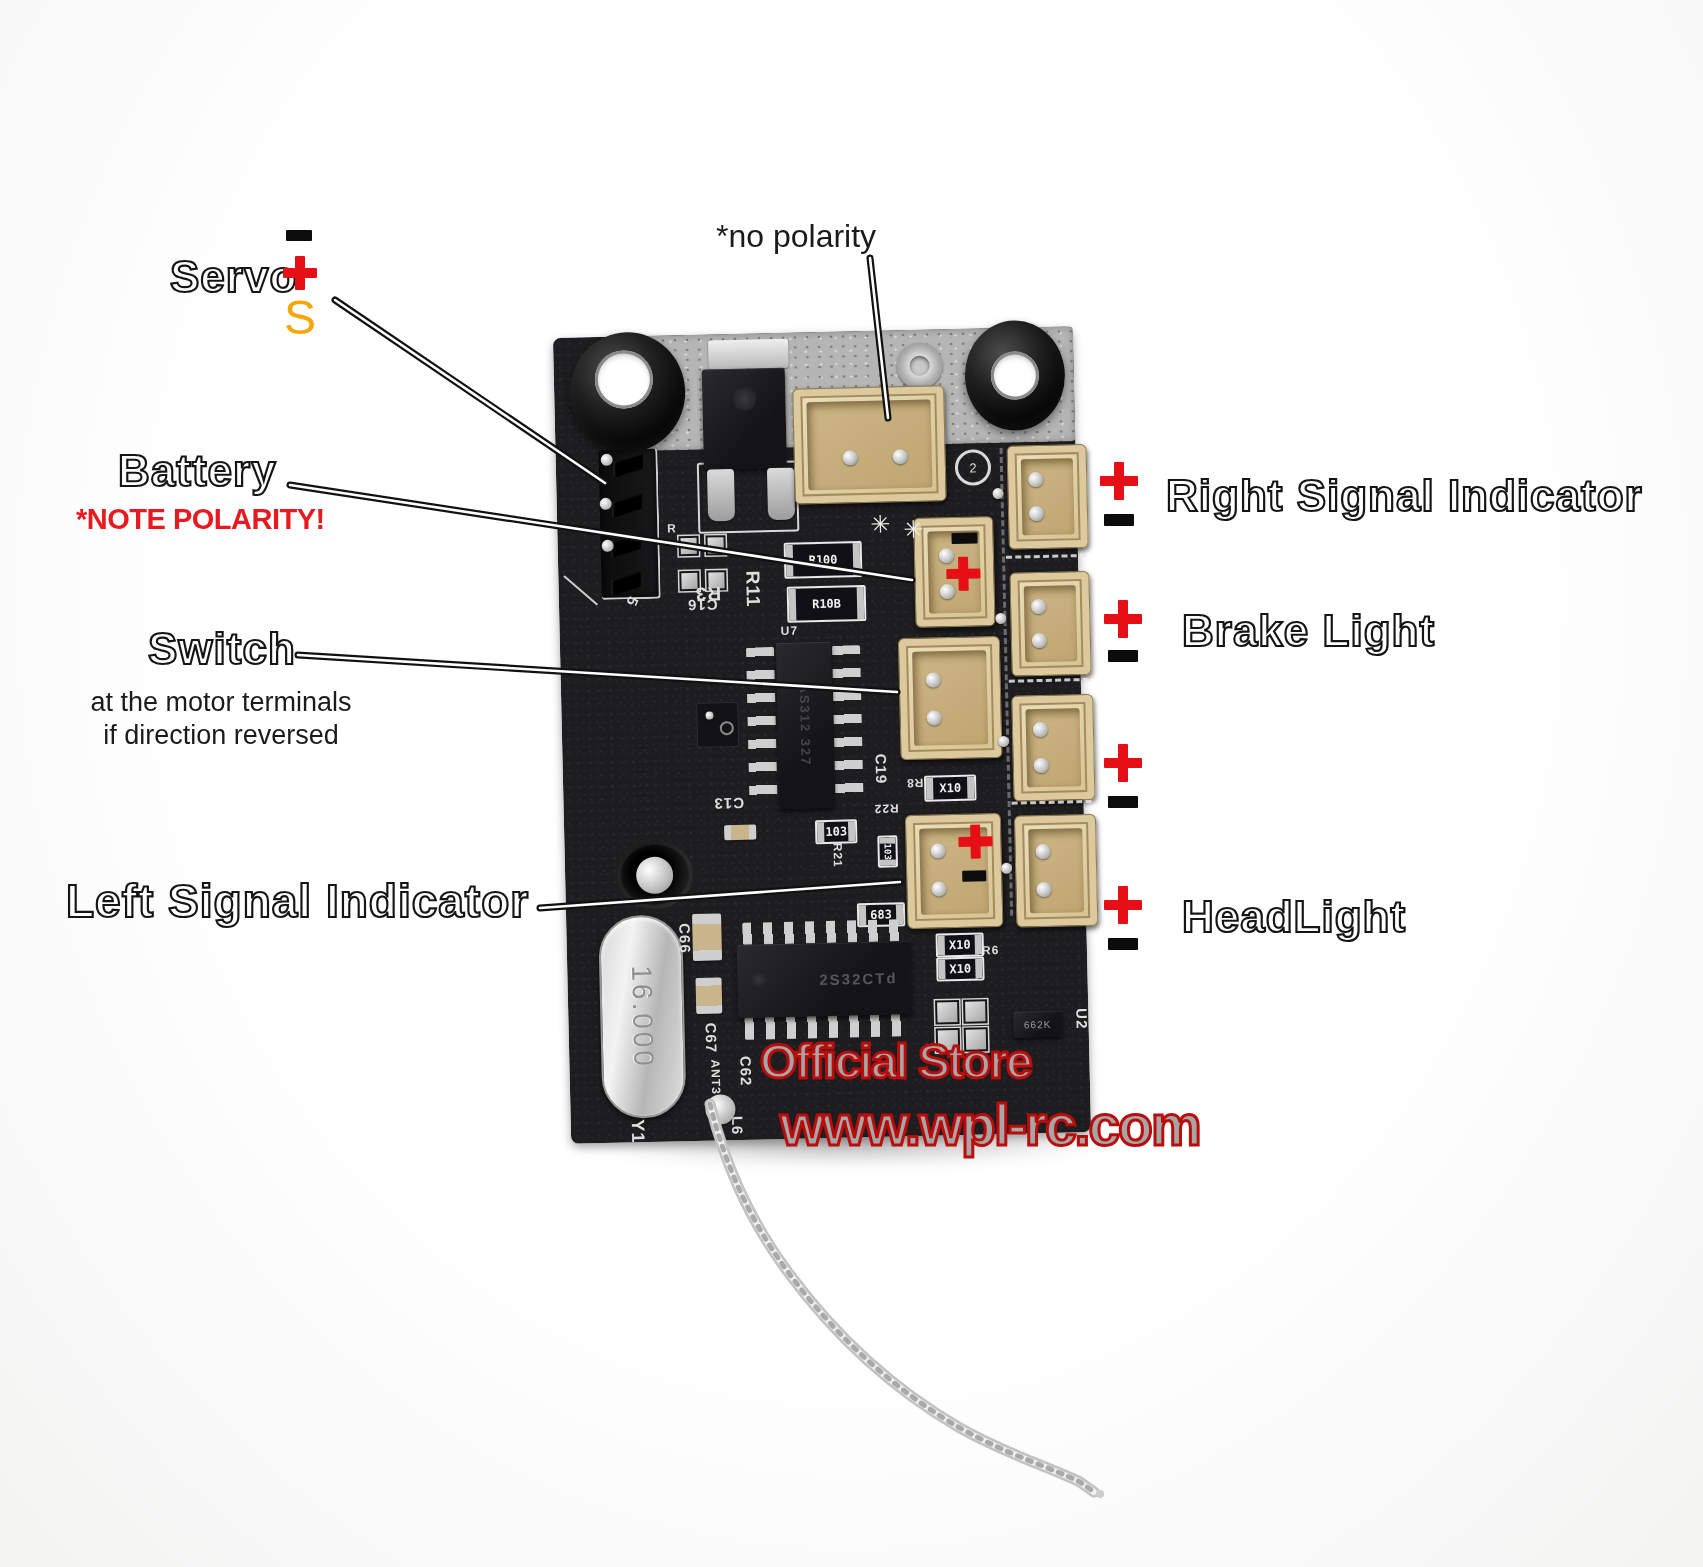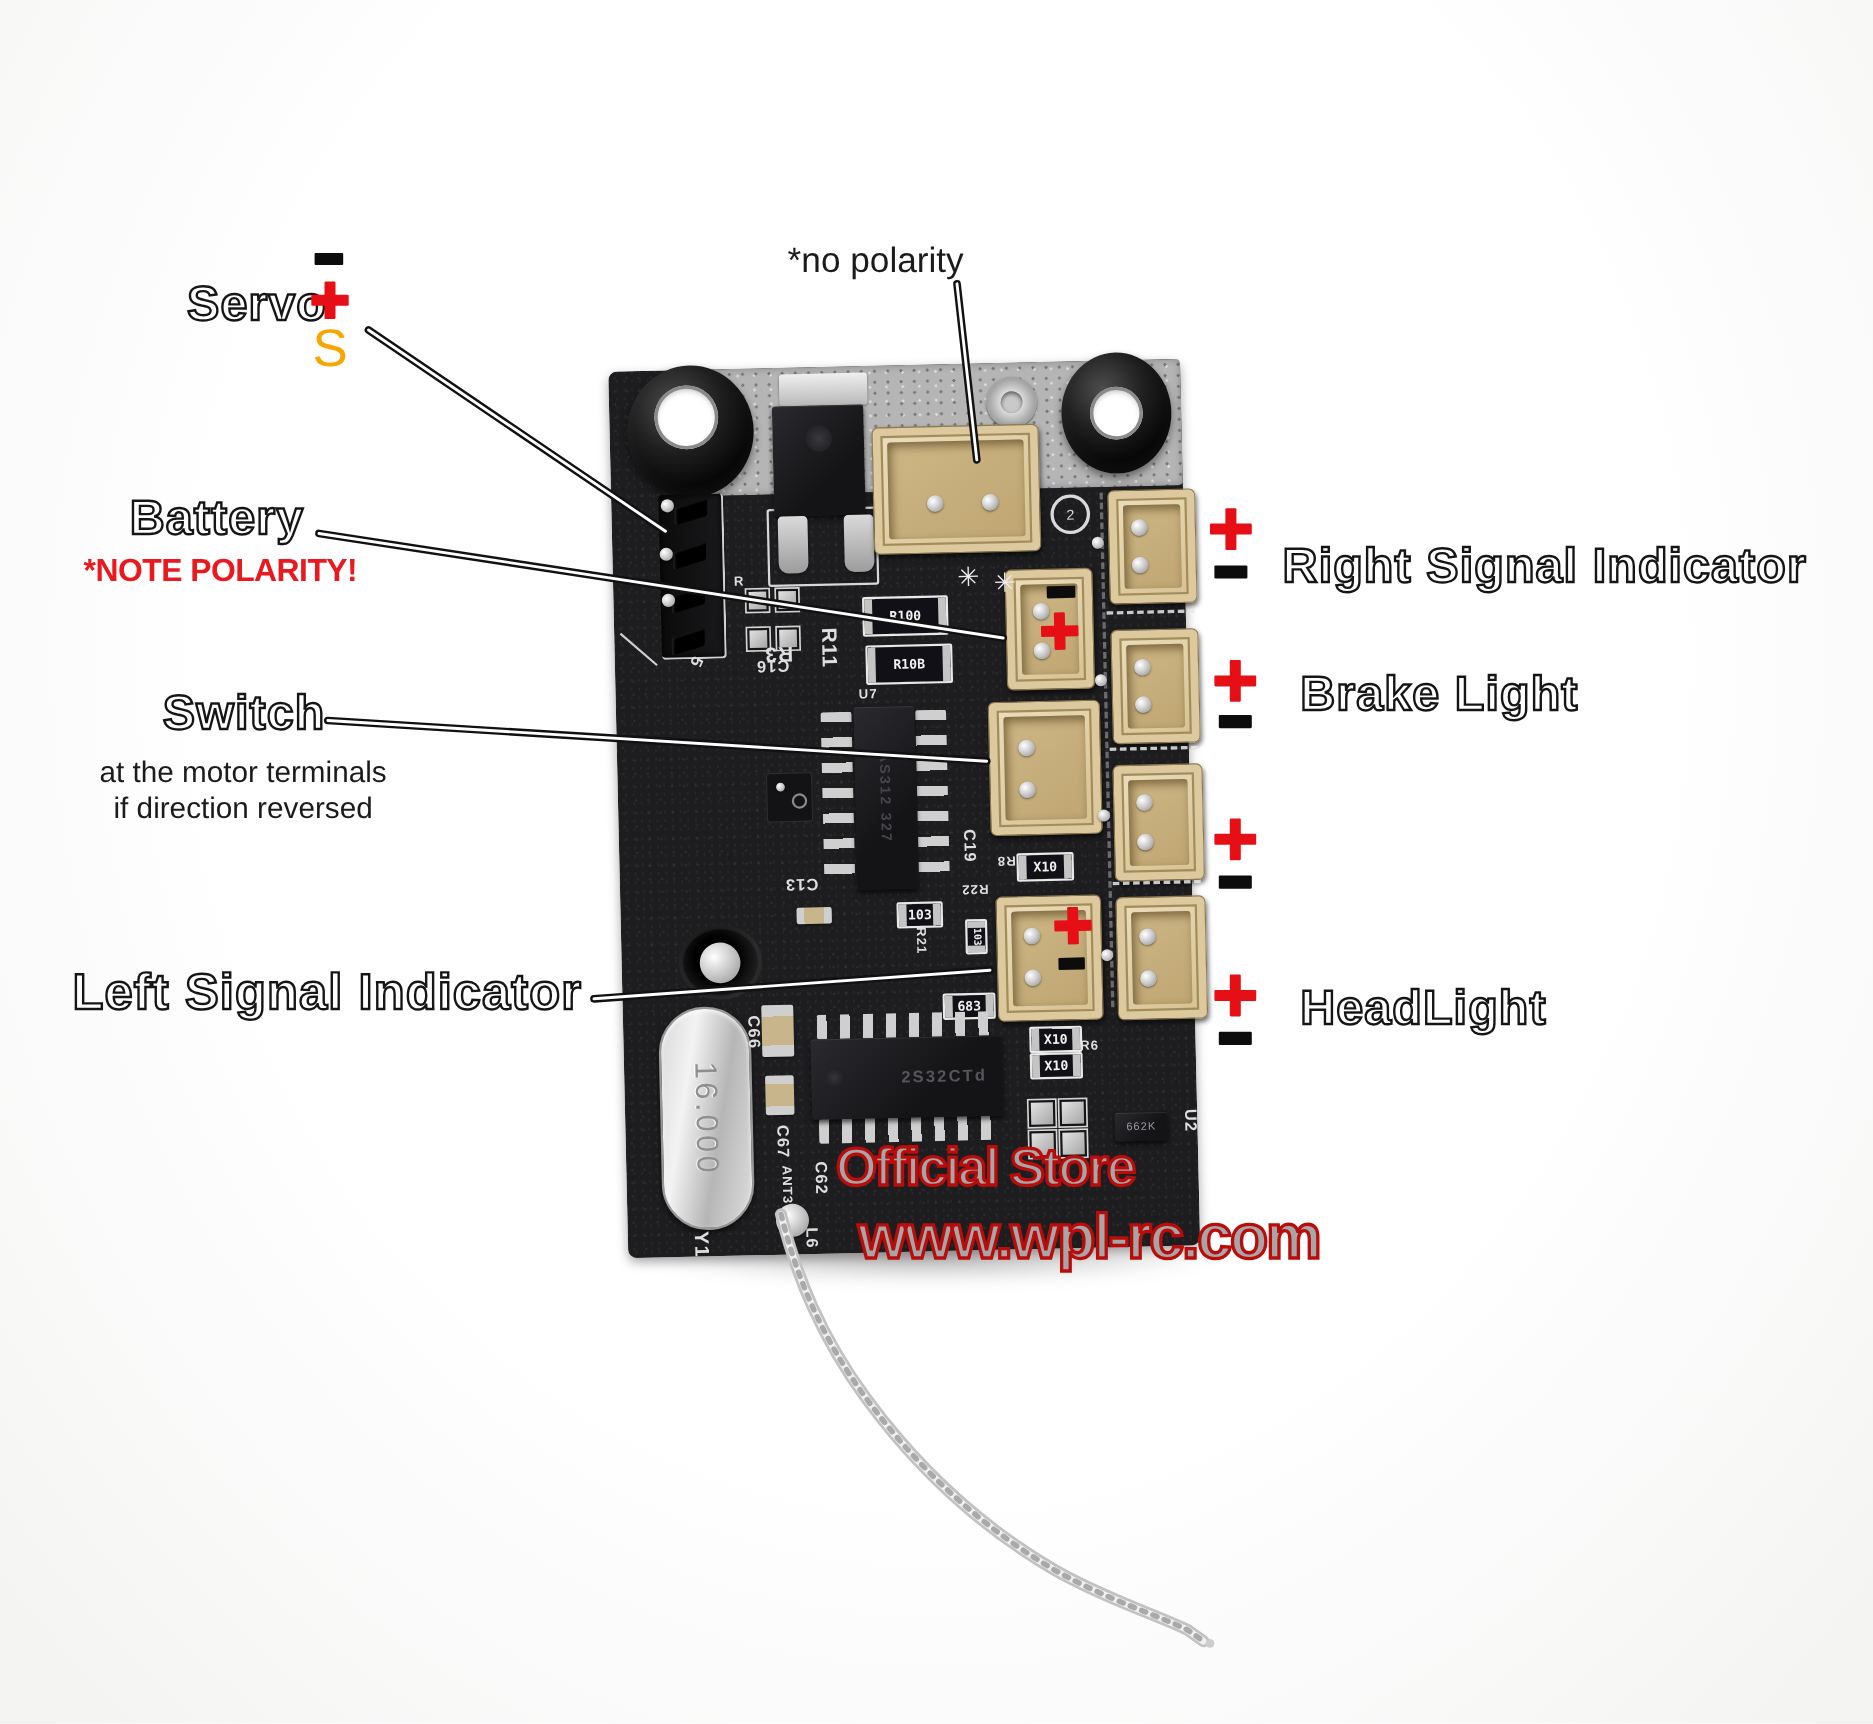--- a/index.html
+++ b/index.html
@@ -298,21 +298,21 @@
   <div class="outline" style="left:148px;top:624px;">Switch</div>
   <div class="note" style="left:56px;top:686px;width:330px;font-size:27px;line-height:33px;text-align:center;">
     <div>at the motor terminals</div>
     <div>if direction reversed</div>
   </div>
 
   <div class="outline" style="left:66px;top:874px;font-size:46px;">Left Signal Indicator</div>
 
   <div class="plus" style="left:1100px;top:462px;width:38px;height:38px;"></div>
   <div class="minus" style="left:1104px;top:514px;width:30px;height:12px;"></div>
-  <div class="outline" style="left:1166px;top:490px;">Right Signal Indicator</div>
+  <div class="outline" style="left:1166px;top:471px;">Right Signal Indicator</div>
 
   <div class="plus" style="left:1104px;top:600px;width:38px;height:38px;"></div>
   <div class="minus" style="left:1108px;top:650px;width:30px;height:12px;"></div>
   <div class="outline" style="left:1182px;top:606px;">Brake Light</div>
 
   <div class="plus" style="left:1104px;top:744px;width:38px;height:38px;"></div>
   <div class="minus" style="left:1108px;top:796px;width:30px;height:12px;"></div>
 
   <div class="plus" style="left:1104px;top:886px;width:38px;height:38px;"></div>
   <div class="minus" style="left:1108px;top:938px;width:30px;height:12px;"></div>

